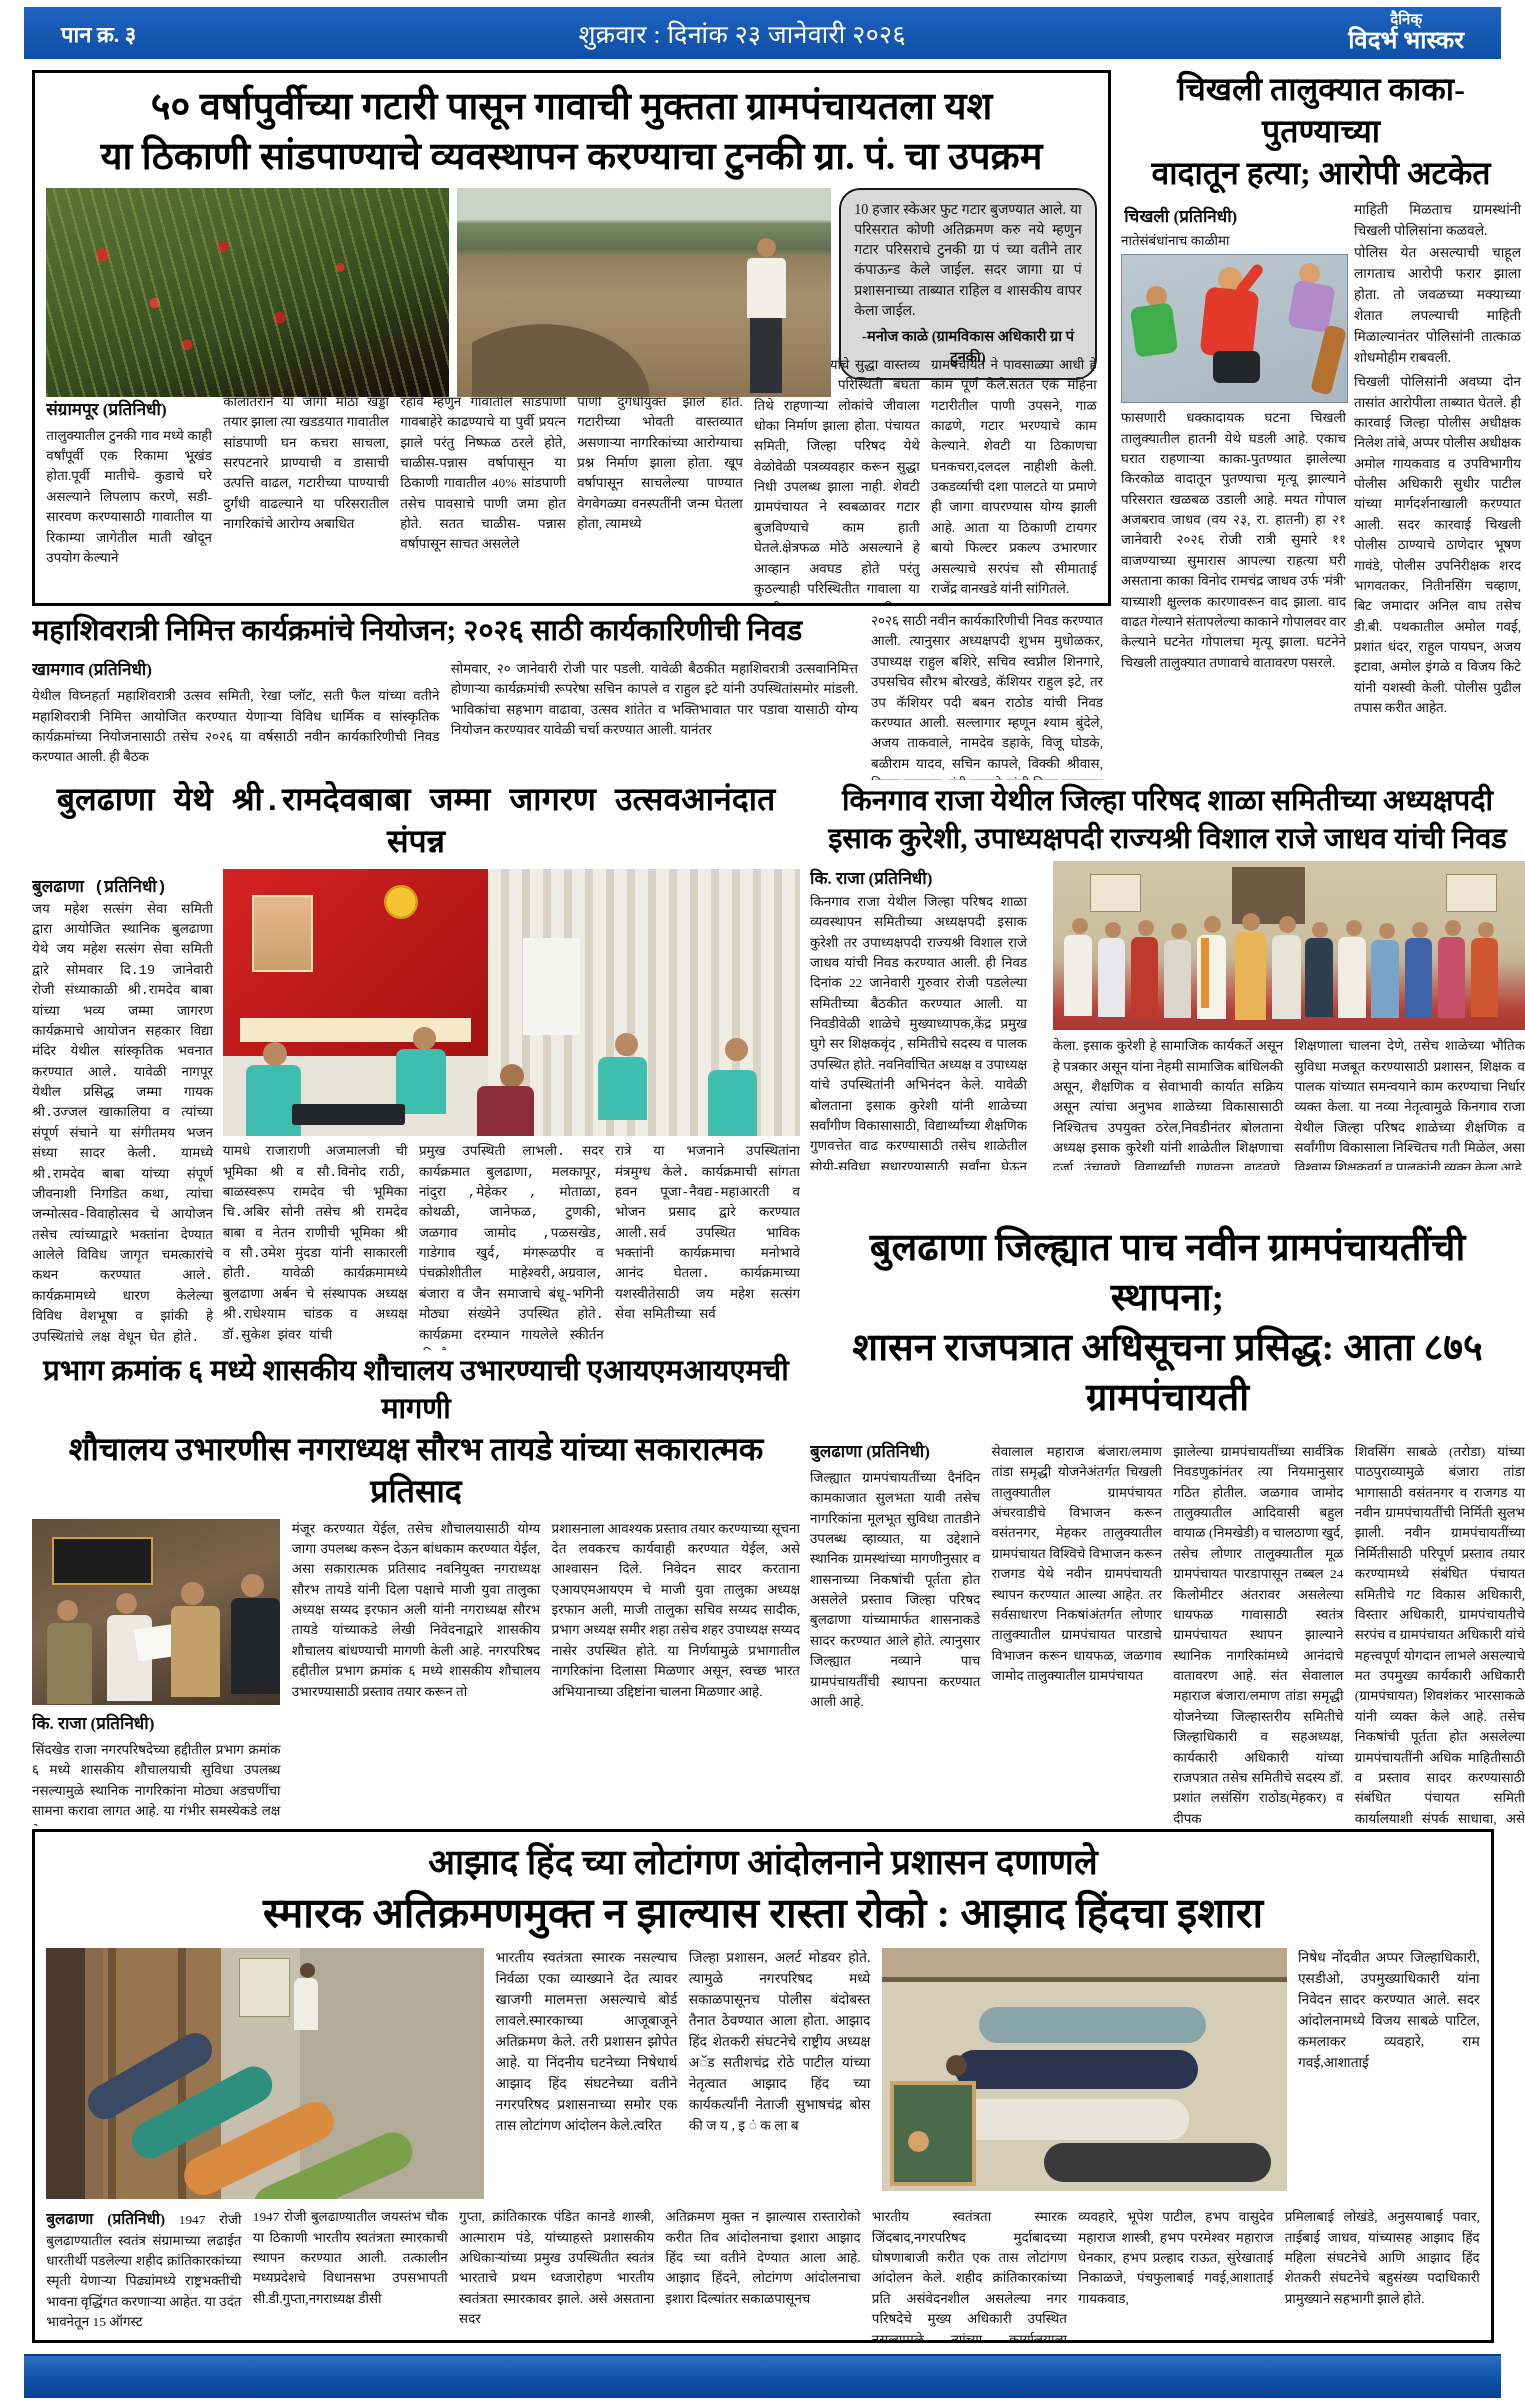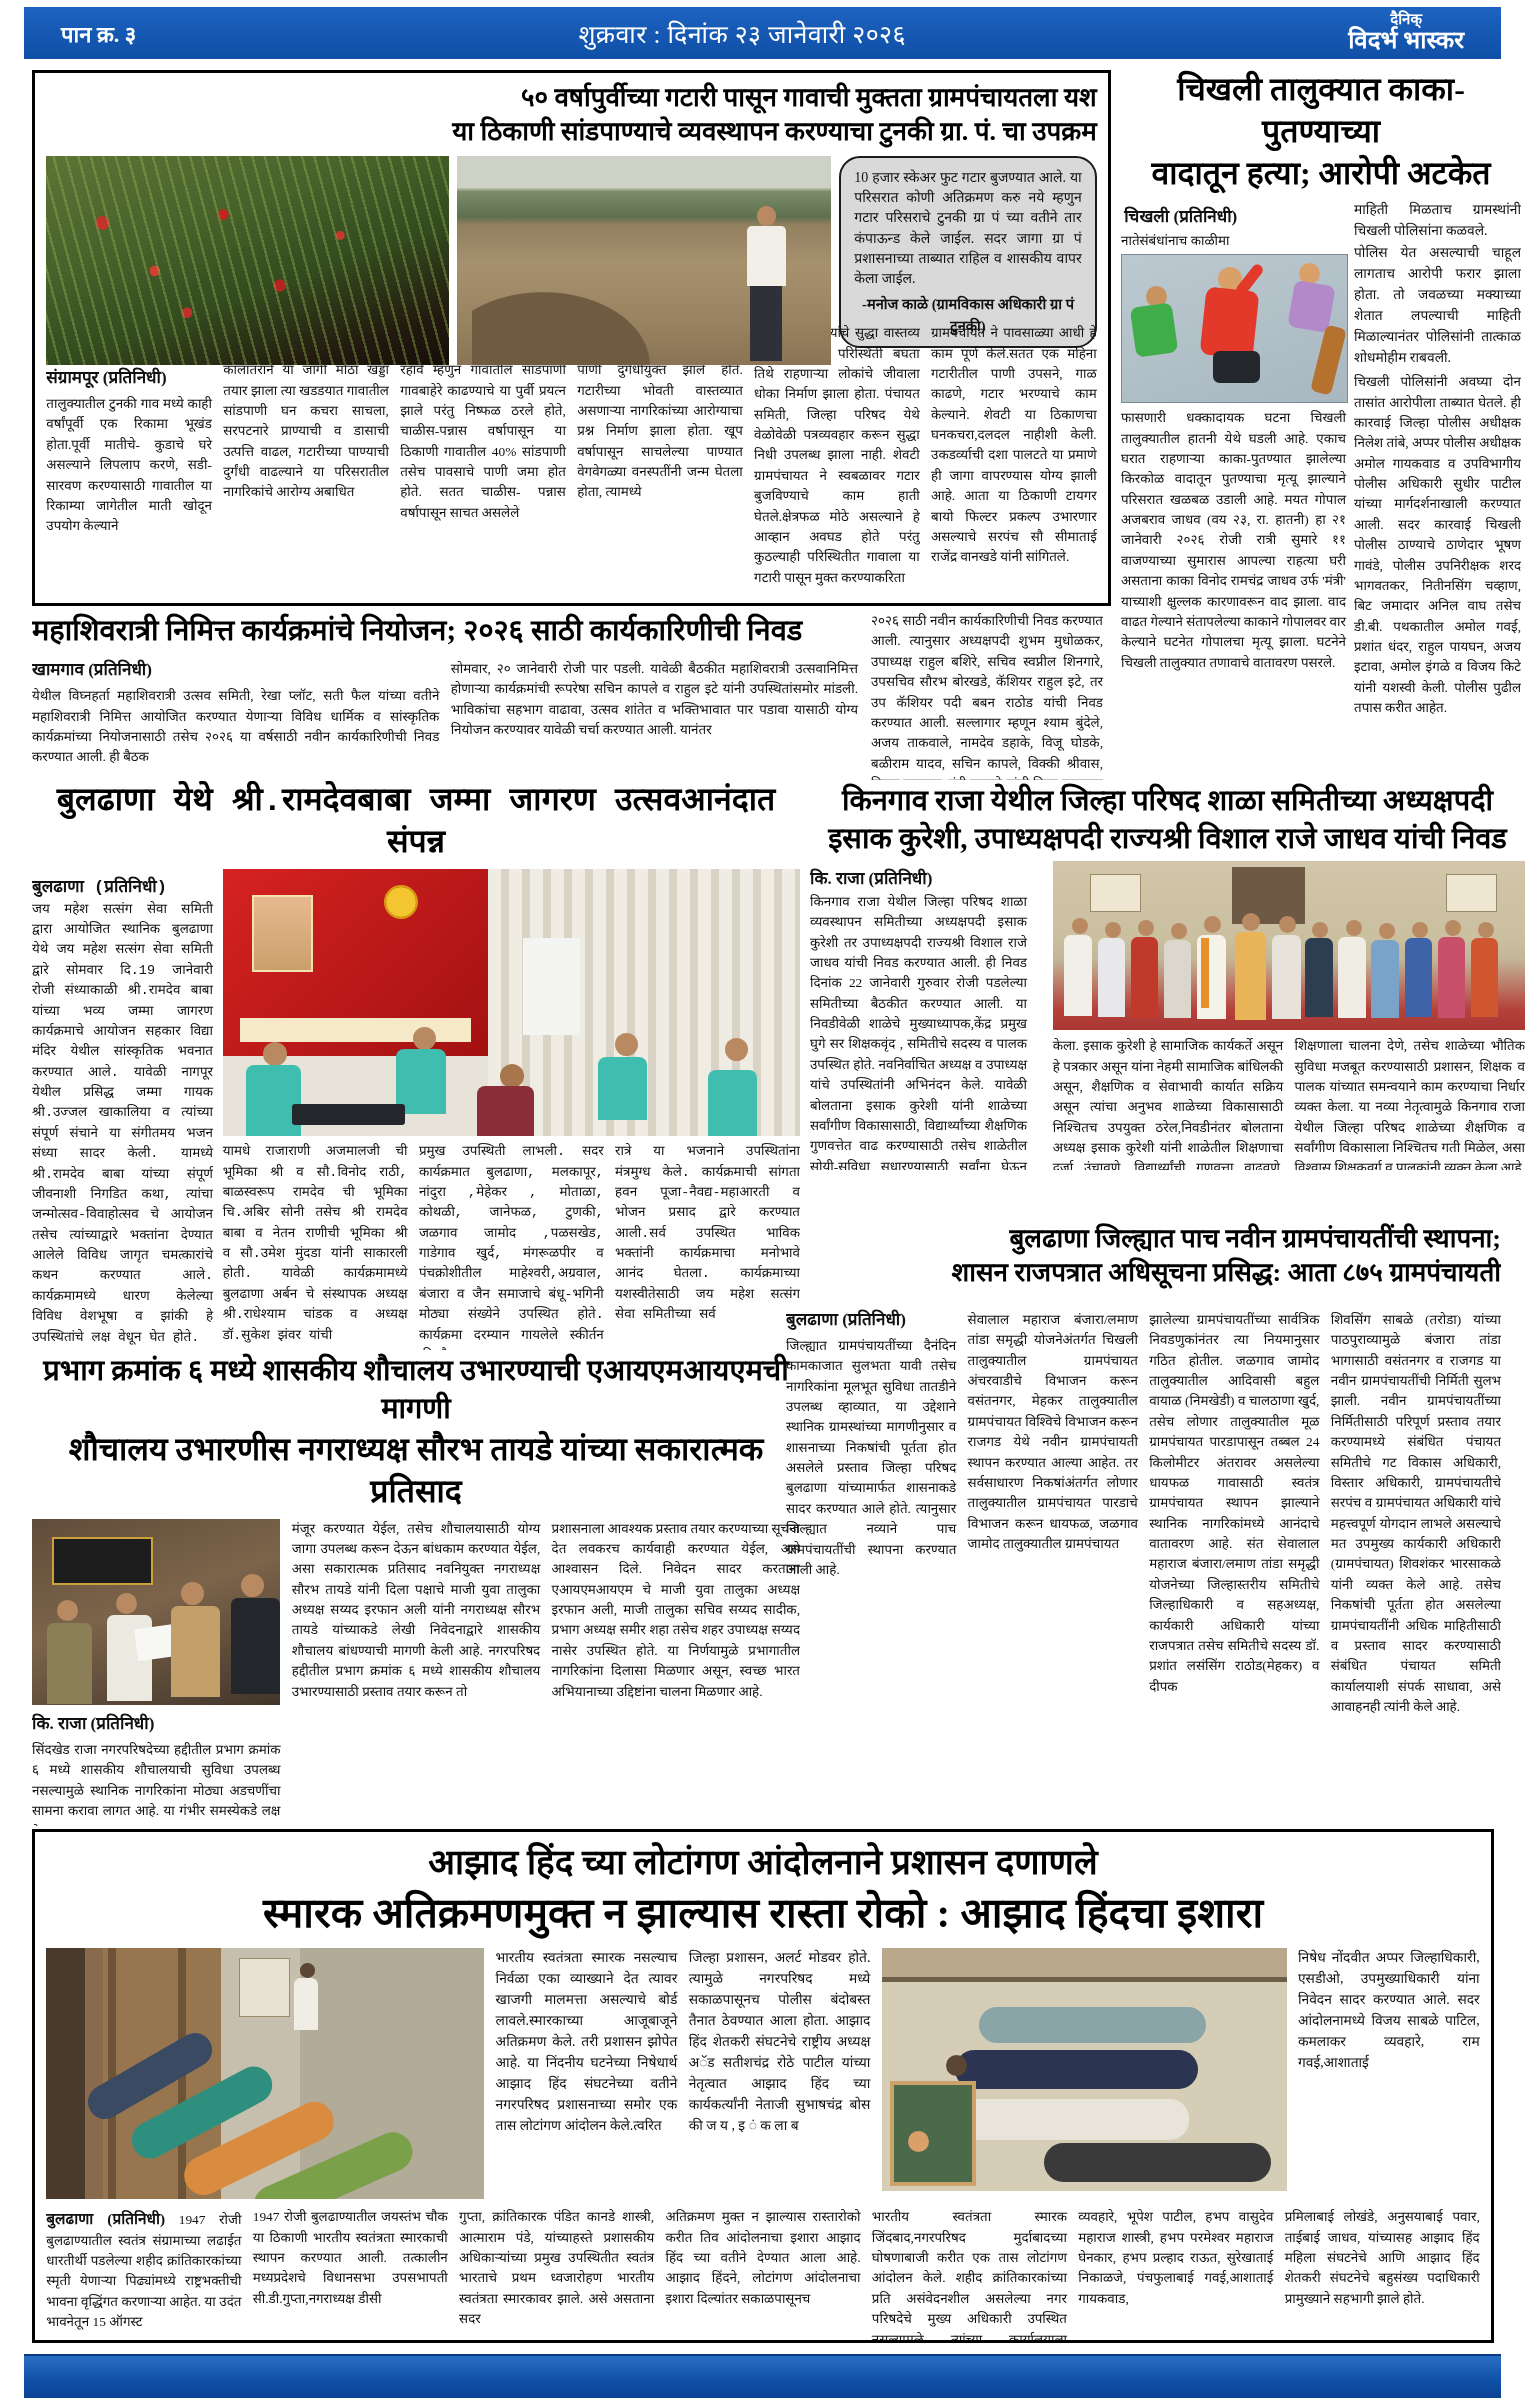--- a/index.html
+++ b/index.html
@@ -21,21 +21,21 @@
   .masthead .big{font-size:24px; font-weight:bold;}
   .botbar{
     position:absolute; left:24px; top:2354px; width:1477px; height:42px;
     background:linear-gradient(180deg,#2a6ec4 0%,#0f4fa6 60%,#0b4394 100%);
     border-top:2.4px solid #093a82;
   }
   
   .sect{position:absolute; box-sizing:border-box; overflow:hidden;}
   .boxed{border:3.2px solid #000; padding:8px 11.3px;}
   .hl{font-weight:bold; text-align:center; line-height:1.32; color:#000;}
-  .hl-xl{font-size:26px;text-align:right;}
+  .hl-xl{font-size:38px;}
   .hl-lg{font-size:32px;}
   .hl-md{font-size:29px;}
   .hl-xxl{font-size:35px;}
   .byline{font-weight:bold; font-size:17px; margin:4.9px 0 3.2px 3.2px;}
   .cols{display:flex; gap:11.3px;}
   .col{flex:1; font-size:13.4px; line-height:1.52; text-align:justify;}
   .lead-bold{font-weight:bold;}
   
   .quotebox{
     background:#d9d9d9; border:2.4px solid #1a1a1a; border-radius:21px;
@@ -251,21 +251,21 @@
           <div class="ph-shape torso" style="left:88.5%;top:46%;width:27.5px;height:79px;background:#d0562f;"></div>
         </div>
         <div class="cols" style="margin-top:6.5px;">
           <div class="col">केला. इसाक कुरेशी हे सामाजिक कार्यकर्ते असून हे पत्रकार असून यांना नेहमी सामाजिक बांधिलकी असून, शैक्षणिक व सेवाभावी कार्यात सक्रिय असून त्यांचा अनुभव शाळेच्या विकासासाठी निश्चितच उपयुक्त ठरेल,निवडीनंतर बोलताना अध्यक्ष इसाक कुरेशी यांनी शाळेतील शिक्षणाचा दर्जा उंचावणे, विद्यार्थ्यांची गुणवत्ता वाढवणे, डिजिटल</div>
           <div class="col">शिक्षणाला चालना देणे, तसेच शाळेच्या भौतिक सुविधा मजबूत करण्यासाठी प्रशासन, शिक्षक व पालक यांच्यात समन्वयाने काम करण्याचा निर्धार व्यक्त केला. या नव्या नेतृत्वामुळे किनगाव राजा येथील जिल्हा परिषद शाळेच्या शैक्षणिक व सर्वांगीण विकासाला निश्चितच गती मिळेल, असा विश्वास शिक्षकवर्ग व पालकांनी व्यक्त केला आहे.</div>
         </div>
       </div>
     </div>
   </div>
 
-  <div class="sect" style="left:786px;top:1173px;width:715px;height:653px;">
+  <div class="sect" style="left:810px;top:1173px;width:715px;height:653px;">
     <div class="hl hl-xl" style="margin-top:49px;">बुलढाणा जिल्ह्यात पाच नवीन ग्रामपंचायतींची स्थापना;</div>
     <div class="hl hl-xl" style="margin-bottom:11.3px;">शासन राजपत्रात अधिसूचना प्रसिद्ध: आता ८७५ ग्रामपंचायती</div>
     <div class="cols">
       <div class="col">
         <div class="byline" style="margin-left:0;">बुलढाणा (प्रतिनिधी)</div>
         <span>जिल्ह्यात ग्रामपंचायतींच्या दैनंदिन कामकाजात सुलभता यावी तसेच नागरिकांना मूलभूत सुविधा तातडीने उपलब्ध व्हाव्यात, या उद्देशाने स्थानिक ग्रामस्थांच्या मागणीनुसार व शासनाच्या निकषांची पूर्तता होत असलेले प्रस्ताव जिल्हा परिषद बुलढाणा यांच्यामार्फत शासनाकडे सादर करण्यात आले होते. त्यानुसार जिल्ह्यात नव्याने पाच ग्रामपंचायतींची स्थापना करण्यात आली आहे.</span>
       </div>
       <div class="col" style="margin-top:8px;">सेवालाल महाराज बंजारा/लमाण तांडा समृद्धी योजनेअंतर्गत चिखली तालुक्यातील ग्रामपंचायत अंचरवाडीचे विभाजन करून वसंतनगर, मेहकर तालुक्यातील ग्रामपंचायत विश्विचे विभाजन करून राजगड येथे नवीन ग्रामपंचायती स्थापन करण्यात आल्या आहेत. तर सर्वसाधारण निकषांअंतर्गत लोणार तालुक्यातील ग्रामपंचायत पारडाचे विभाजन करून धायफळ, जळगाव जामोद तालुक्यातील ग्रामपंचायत</div>
       <div class="col" style="margin-top:8px;">झालेल्या ग्रामपंचायतींच्या सार्वत्रिक निवडणुकांनंतर त्या नियमानुसार गठित होतील. जळगाव जामोद तालुक्यातील आदिवासी बहुल वायाळ (निमखेडी) व चालठाणा खुर्द, तसेच लोणार तालुक्यातील मूळ ग्रामपंचायत पारडापासून तब्बल 24 किलोमीटर अंतरावर असलेल्या धायफळ गावासाठी स्वतंत्र ग्रामपंचायत स्थापन झाल्याने स्थानिक नागरिकांमध्ये आनंदाचे वातावरण आहे. संत सेवालाल महाराज बंजारा/लमाण तांडा समृद्धी योजनेच्या जिल्हास्तरीय समितीचे जिल्हाधिकारी व सहअध्यक्ष, कार्यकारी अधिकारी यांच्या राजपत्रात तसेच समितीचे सदस्य डॉ. प्रशांत लसंसिंग राठोड(मेहकर) व दीपक</div>
       <div class="col" style="margin-top:8px;">शिवसिंग साबळे (तरोडा) यांच्या पाठपुराव्यामुळे बंजारा तांडा भागासाठी वसंतनगर व राजगड या नवीन ग्रामपंचायतींची निर्मिती सुलभ झाली. नवीन ग्रामपंचायतींच्या निर्मितीसाठी परिपूर्ण प्रस्ताव तयार करण्यामध्ये संबंधित पंचायत समितीचे गट विकास अधिकारी, विस्तार अधिकारी, ग्रामपंचायतीचे सरपंच व ग्रामपंचायत अधिकारी यांचे महत्त्वपूर्ण योगदान लाभले असल्याचे मत उपमुख्य कार्यकारी अधिकारी (ग्रामपंचायत) शिवशंकर भारसाकळे यांनी व्यक्त केले आहे. तसेच निकषांची पूर्तता होत असलेल्या ग्रामपंचायतींनी अधिक माहितीसाठी व प्रस्ताव सादर करण्यासाठी संबंधित पंचायत समिती कार्यालयाशी संपर्क साधावा, असे आवाहनही त्यांनी केले आहे.</div>

